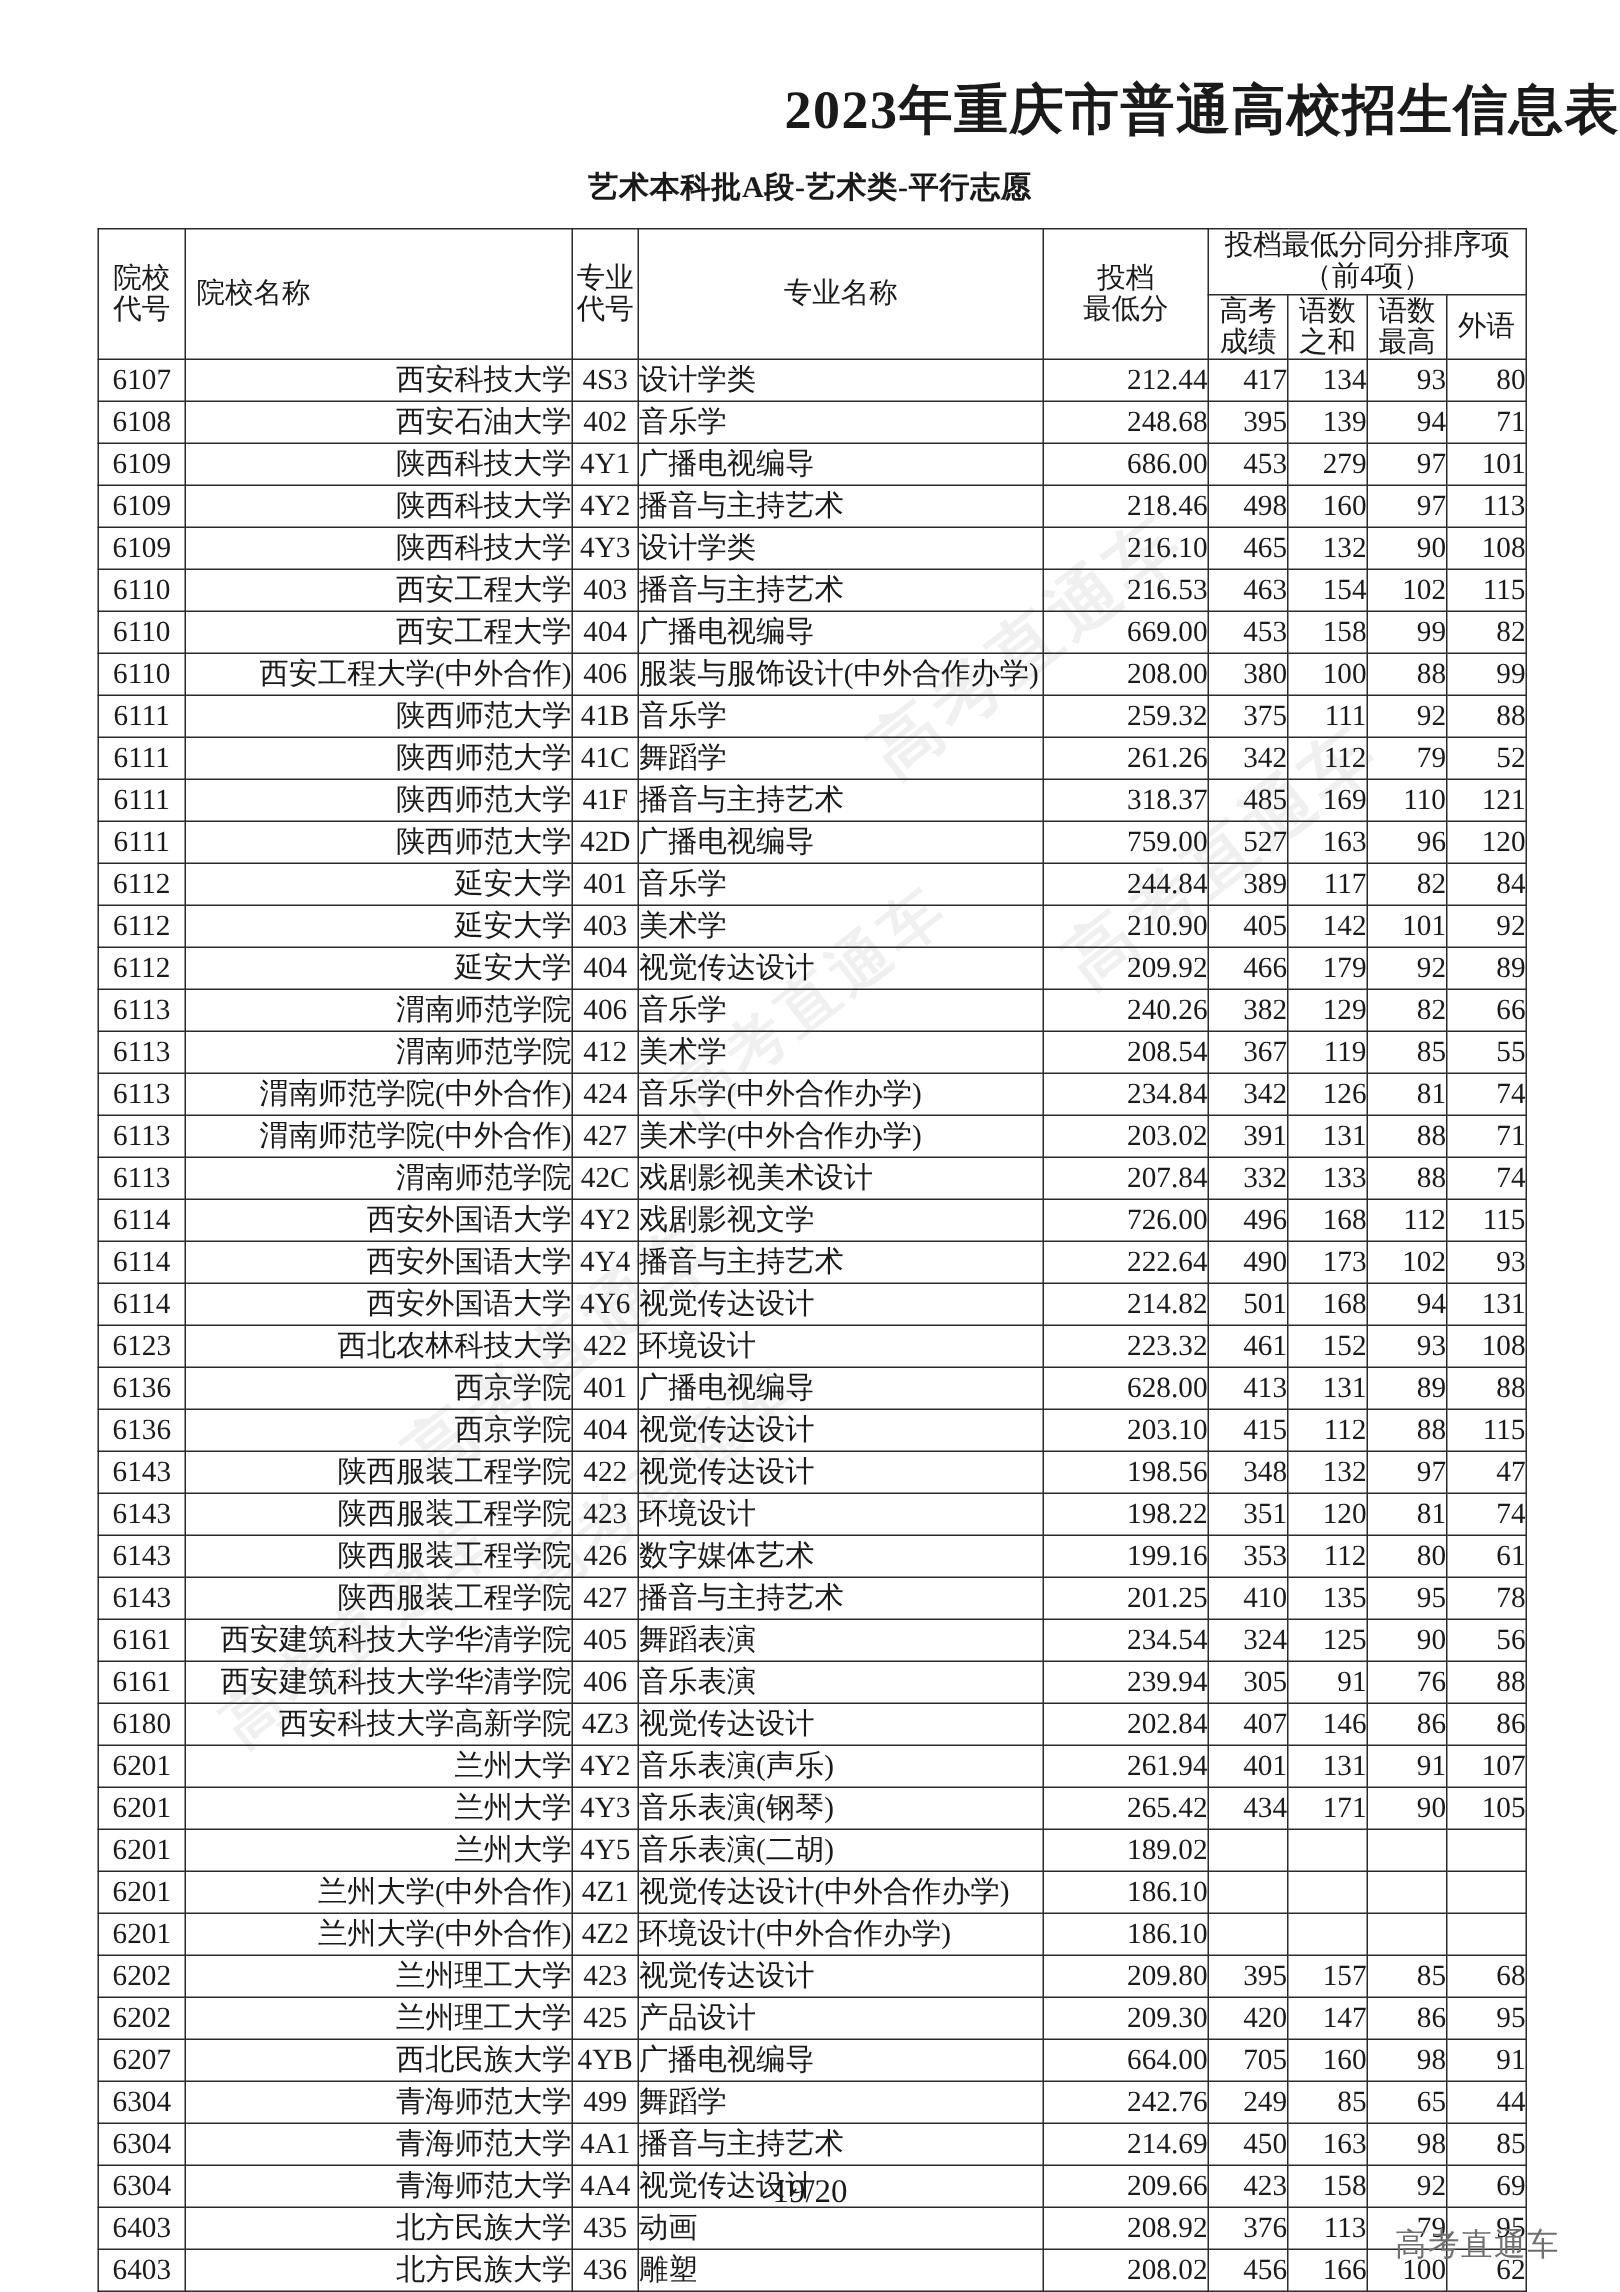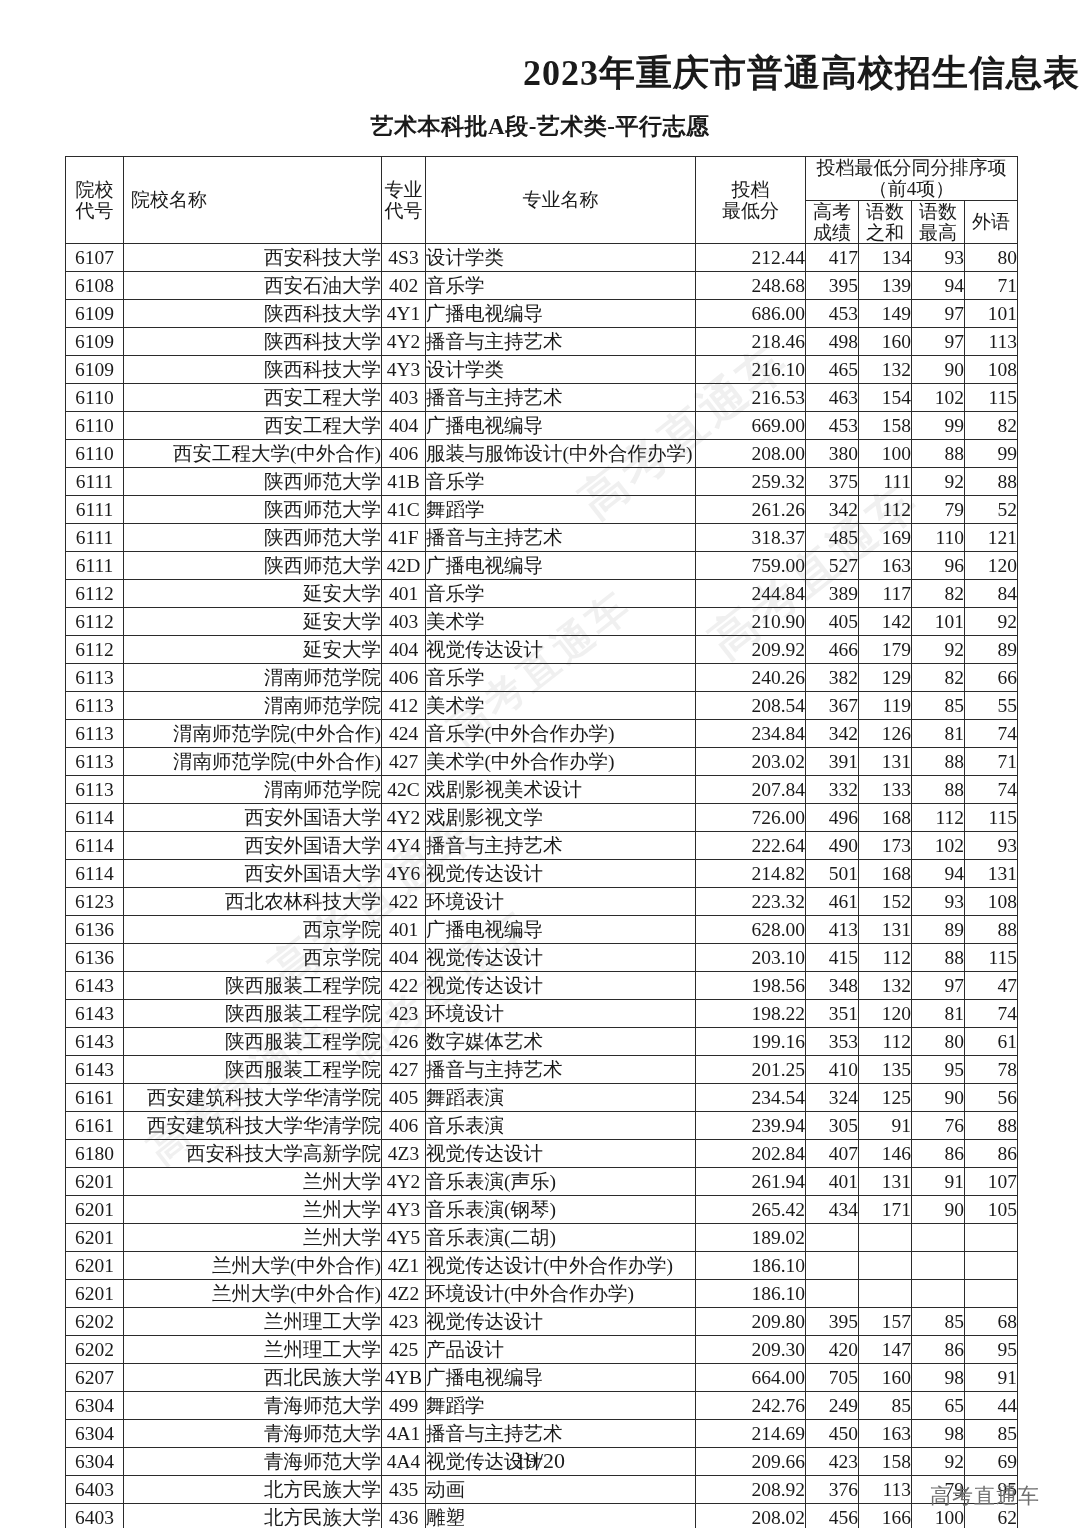--- a/index.html
+++ b/index.html
@@ -38,21 +38,21 @@
     text-align:right;
     font-size:36px;
     font-weight:700;
     letter-spacing:1px;
     padding-top:52px;
     line-height:1.2;
     position:relative;z-index:10;
   }
   .doc-subtitle{
     text-align:center;
-    font-size:23px;
+    font-size:20px;
     font-weight:700;
     letter-spacing:0.5px;
     padding-top:16px;
     padding-bottom:14px;
     position:relative;z-index:10;
   }
 
   
   .table-wrap{
     position:relative;z-index:10;
@@ -202,21 +202,21 @@
             <td class="c-num">94</td>
             <td class="c-num">71</td>
           </tr>
           <tr>
             <td class="c-code">6109</td>
             <td class="c-school">陕西科技大学</td>
             <td class="c-mcode">4Y1</td>
             <td class="c-major">广播电视编导</td>
             <td class="c-score">686.00</td>
             <td class="c-num">453</td>
-            <td class="c-num">149</td>
+            <td class="c-num">279</td>
             <td class="c-num">97</td>
             <td class="c-num">101</td>
           </tr>
           <tr>
             <td class="c-code">6109</td>
             <td class="c-school">陕西科技大学</td>
             <td class="c-mcode">4Y2</td>
             <td class="c-major">播音与主持艺术</td>
             <td class="c-score">218.46</td>
             <td class="c-num">498</td>

